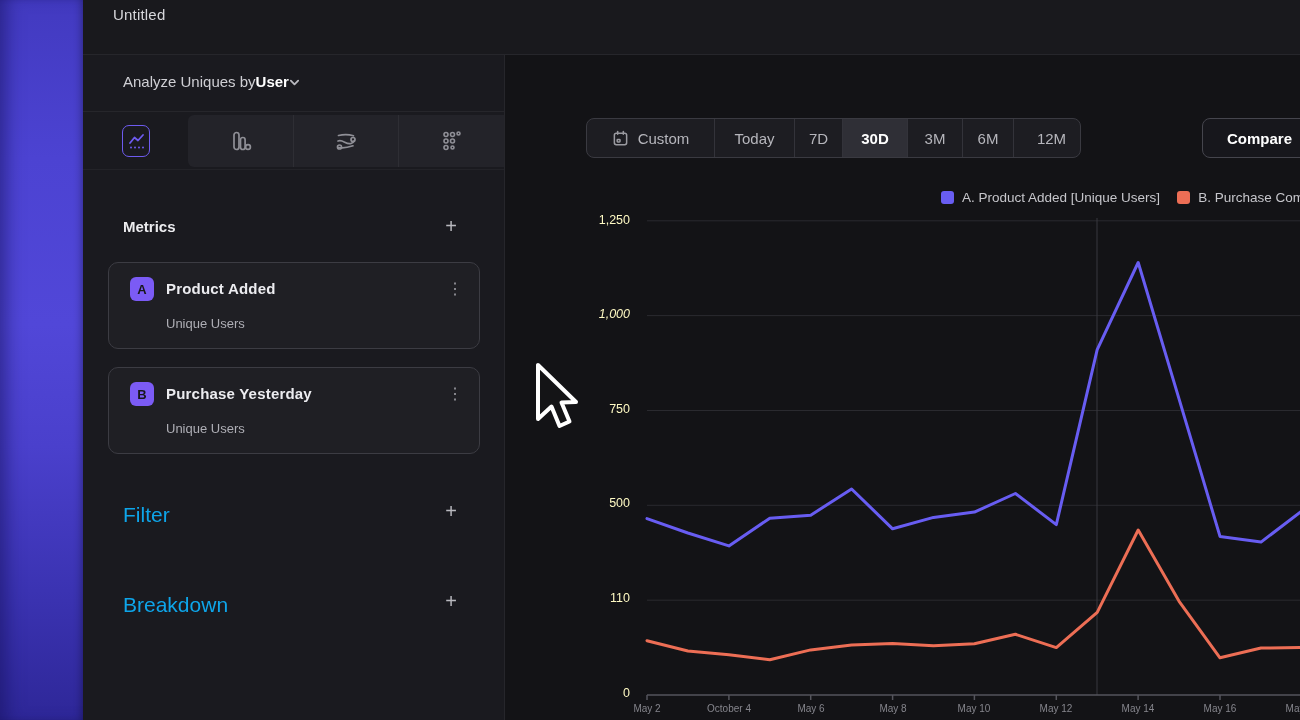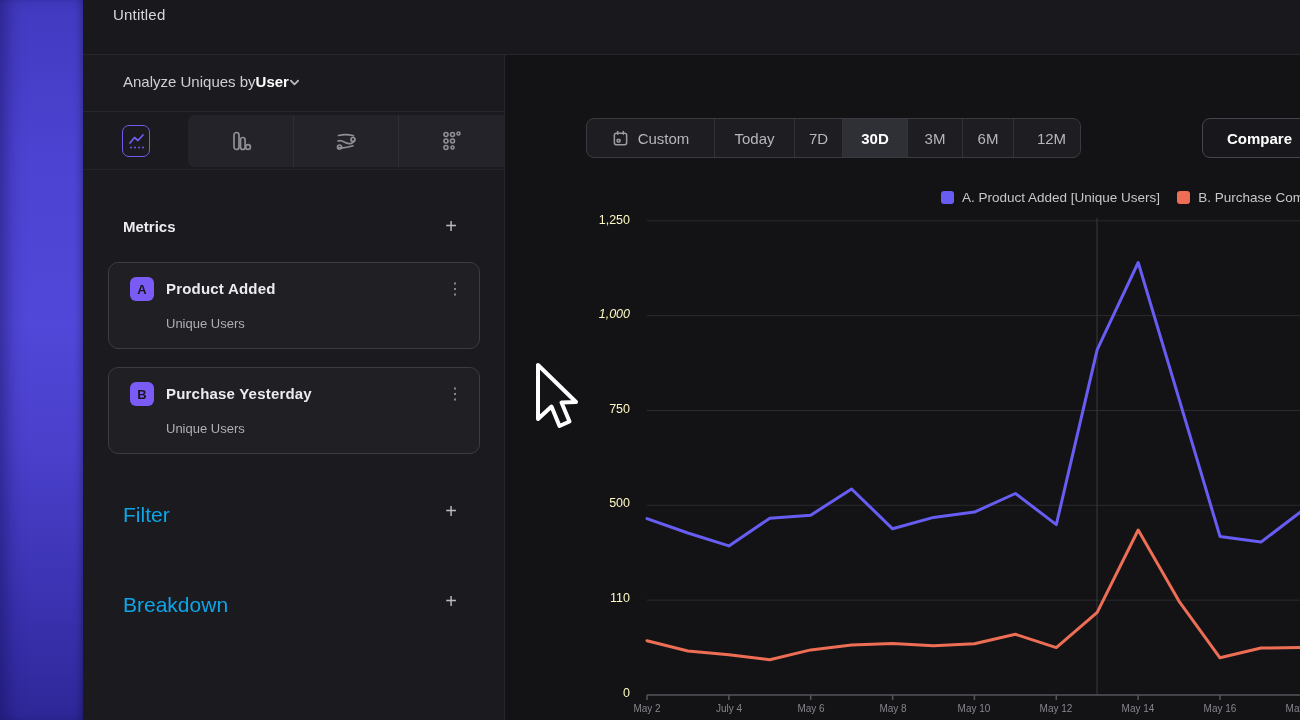--- a/index.html
+++ b/index.html
@@ -233,21 +233,21 @@
   </svg>
 
   <span class="y-label" style="left:570px; top:686px;">0</span>
   <span class="y-label" style="left:570px; top:591px;">110</span>
   <span class="y-label" style="left:570px; top:496px;">500</span>
   <span class="y-label" style="left:570px; top:402px;">750</span>
   <span class="y-label" style="left:570px; top:307px;font-style:italic;">1,000</span>
   <span class="y-label" style="left:570px; top:213px;">1,250</span>
 
   <span class="x-label" style="left:607px; top:703px;">May 2</span>
-  <span class="x-label" style="left:689px; top:703px;">July 4</span>
+  <span class="x-label" style="left:689px; top:703px;">October 4</span>
   <span class="x-label" style="left:771px; top:703px;">May 6</span>
   <span class="x-label" style="left:853px; top:703px;">May 8</span>
   <span class="x-label" style="left:934px; top:703px;">May 10</span>
   <span class="x-label" style="left:1016px; top:703px;">May 12</span>
   <span class="x-label" style="left:1098px; top:703px;">May 14</span>
   <span class="x-label" style="left:1180px; top:703px;">May 16</span>
   <span class="x-label" style="left:1262px; top:703px;">May 18</span>
 
   <svg class="cursor" width="46" height="74" viewBox="0 0 46 74">
     <path d="M3 3 L3 57 L16.5 44.5 L24.5 64 L34.5 59.5 L26.5 40.5 L41 40 Z" fill="#141416" stroke="#ffffff" stroke-width="4" stroke-linejoin="round"></path>

